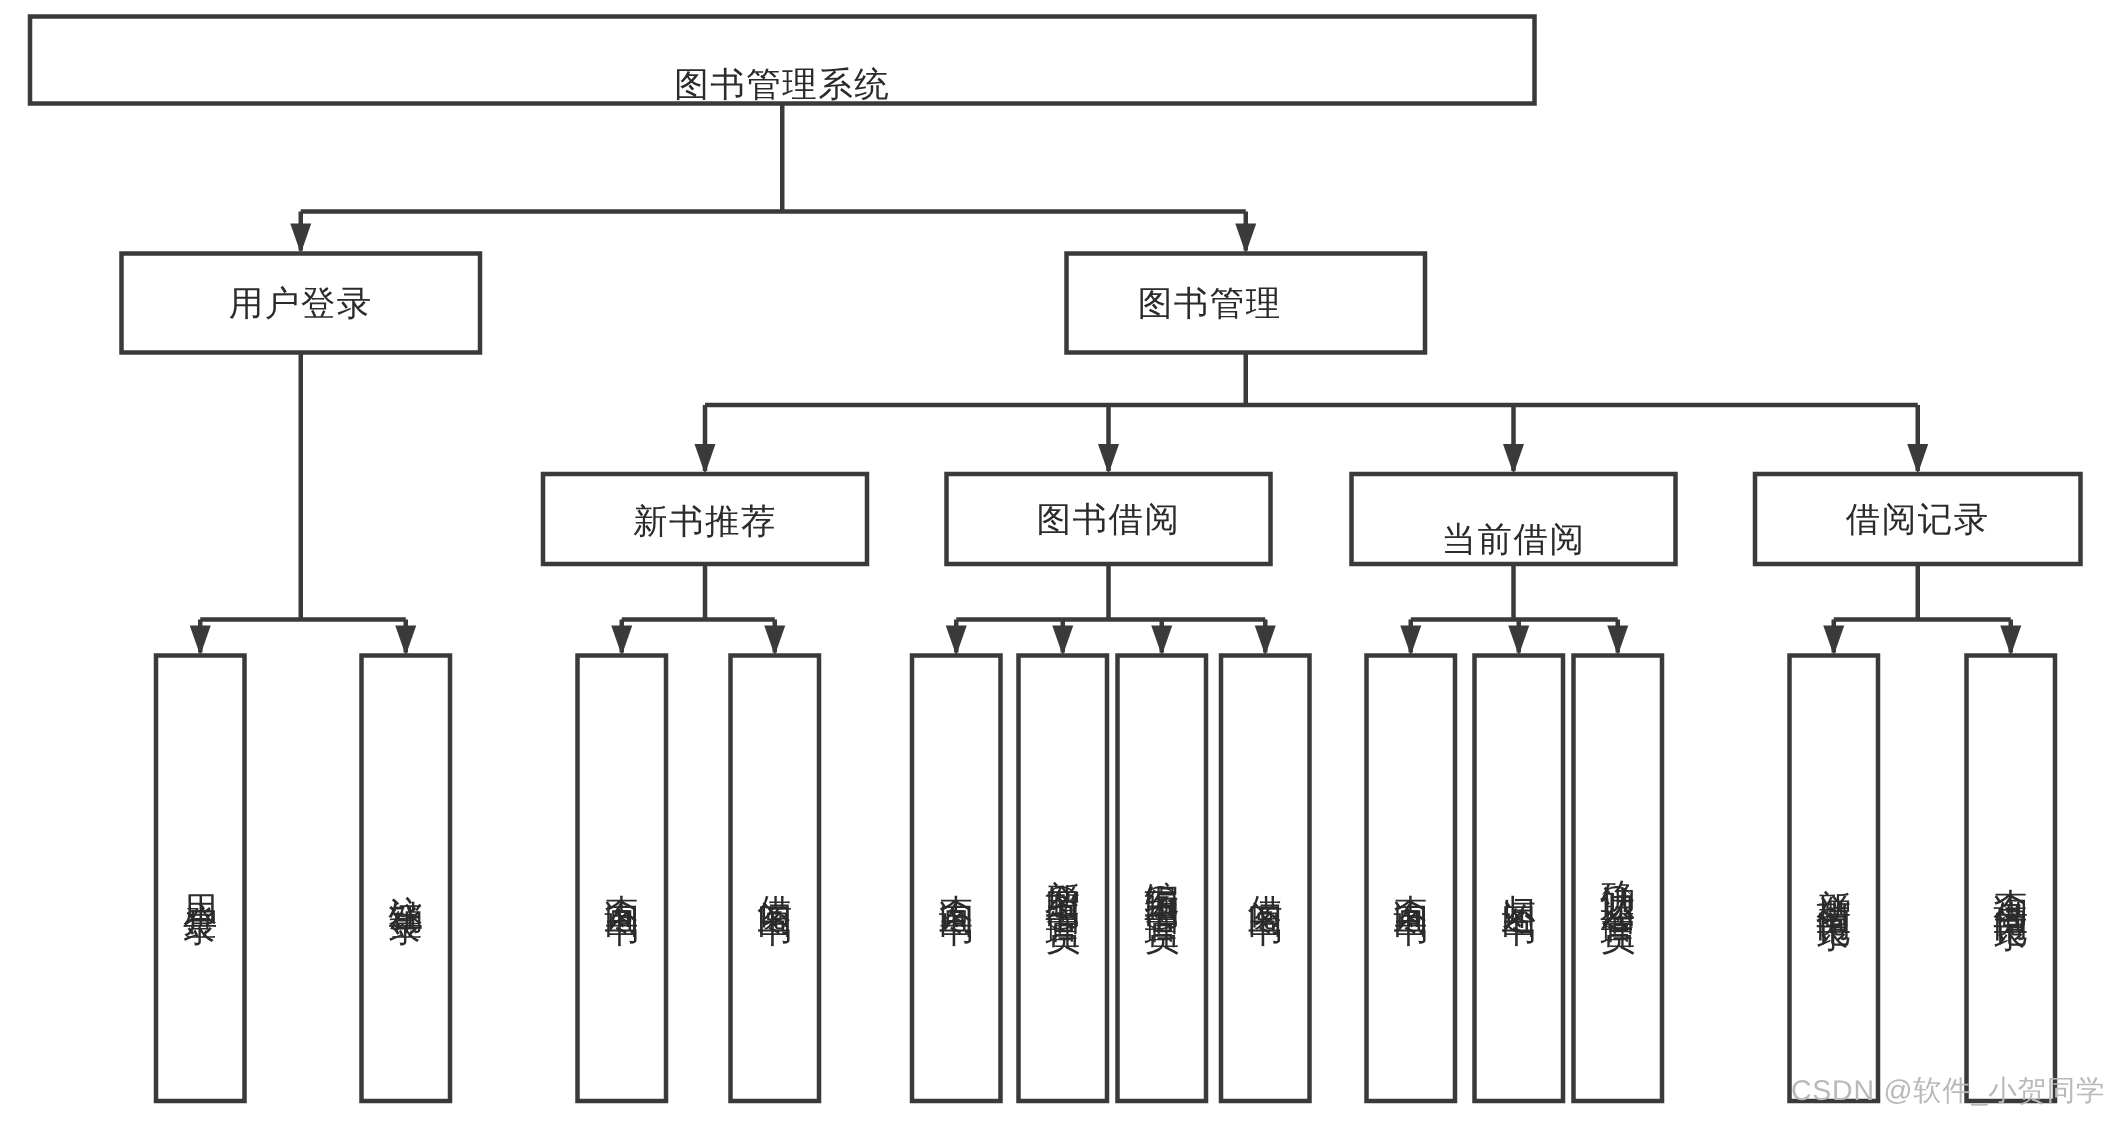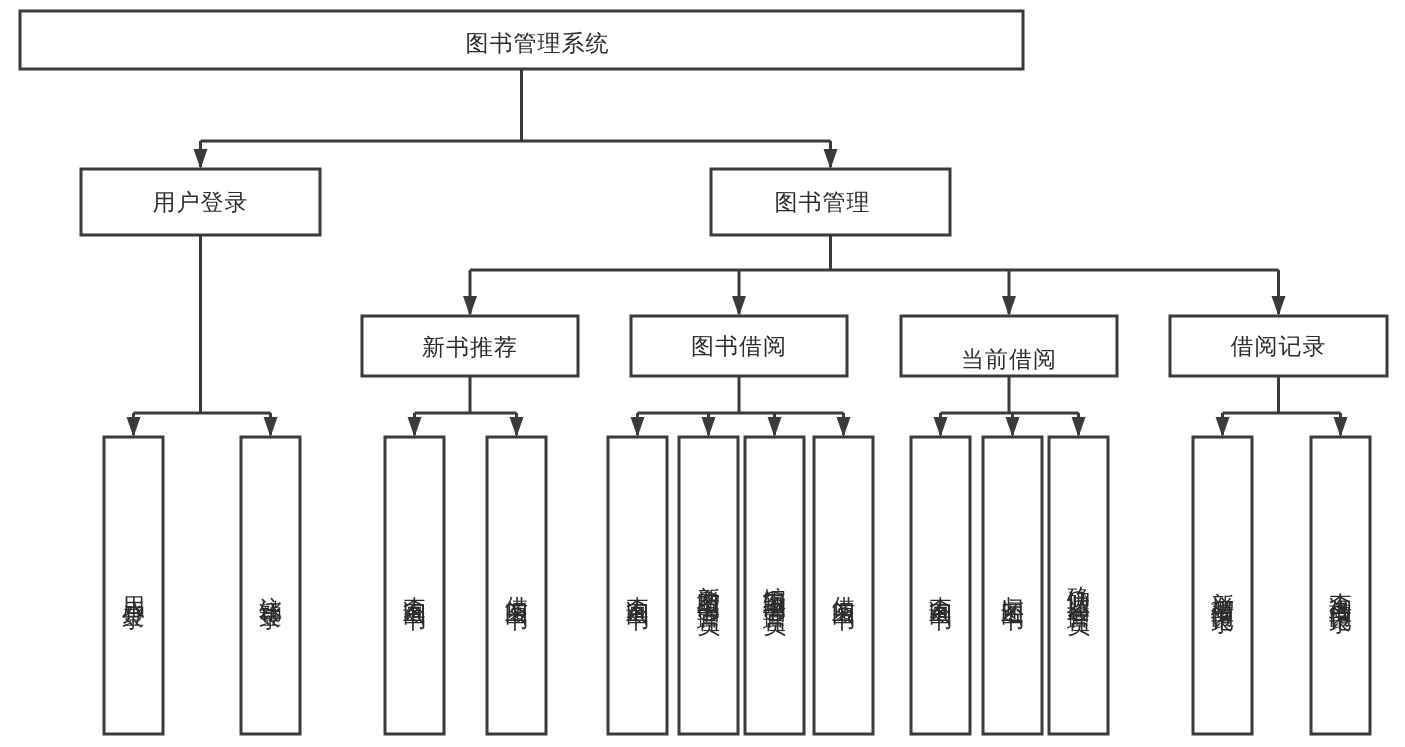--- a/index.html
+++ b/index.html
@@ -153,36 +153,37 @@
         <rect x="814" y="437" width="59" height="297" class="node-box"></rect>
         <rect x="911" y="437" width="59" height="297" class="node-box"></rect>
         <rect x="983" y="437" width="59" height="297" class="node-box"></rect>
         <rect x="1049" y="437" width="59" height="297" class="node-box"></rect>
         <rect x="1193" y="437" width="59" height="297" class="node-box"></rect>
         <rect x="1311" y="437" width="59" height="297" class="node-box"></rect>
       </g>
   </svg>
 
   <div id="label-layer">
-      <div class="node-label-h" style="left: 20px; top: 6px; width: 1003px; height: 75px; padding-left: 16px;">图书管理系统</div>
+      <div class="node-label-h" style="left: 20px; top: 19px; width: 1003px; height: 75px;">图书管理系统</div>
       <div class="node-label-h" style="left: 81px; top: 169px; width: 239px; height: 66px;">用户登录</div>
-      <div class="node-label-h" style="left: 711px; top: 169px; width: 191px; height: 66px; margin-left: 16px;">图书管理</div>
+      <div class="node-label-h" style="left: 711px; top: 169px; width: 191px; height: 66px;">图书管理</div>
       <div class="node-label-h" style="left: 362px; top: 316px; width: 216px; height: 62px;">新书推荐</div>
       <div class="node-label-h" style="left: 631px; top: 316px; width: 216px; height: 60px;">图书借阅</div>
       <div class="node-label-h" style="left: 901px; top: 316px; width: 216px; height: 60px; margin-top: 13px;">当前借阅</div>
       <div class="node-label-h" style="left: 1170px; top: 316px; width: 217px; height: 60px; border-radius: 18px;">借阅记录</div>
       <div class="node-label-v" style="left: 104px; top: 437px; width: 59px; height: 297px;">用户登录</div>
       <div class="node-label-v" style="left: 241px; top: 437px; width: 59px; height: 297px;">注销登录</div>
       <div class="node-label-v" style="left: 385px; top: 437px; width: 59px; height: 297px;">查询图书</div>
       <div class="node-label-v" style="left: 487px; top: 437px; width: 59px; height: 297px;">借阅图书</div>
       <div class="node-label-v" style="left: 608px; top: 437px; width: 59px; height: 297px;">查询图书</div>
       <div class="node-label-v" style="left: 679px; top: 437px; width: 59px; height: 297px;">新增图书（管理员）</div>
       <div class="node-label-v" style="left: 745px; top: 437px; width: 59px; height: 297px;">编辑图书（管理员）</div>
       <div class="node-label-v" style="left: 814px; top: 437px; width: 59px; height: 297px;">借阅图书</div>
       <div class="node-label-v" style="left: 911px; top: 437px; width: 59px; height: 297px;">查询图书</div>
       <div class="node-label-v" style="left: 983px; top: 437px; width: 59px; height: 297px;">归还图书</div>
       <div class="node-label-v" style="left: 1049px; top: 437px; width: 59px; height: 297px;">确认归还（管理员）</div>
       <div class="node-label-v" style="left: 1193px; top: 437px; width: 59px; height: 297px;">新增借阅记录</div>
       <div class="node-label-v" style="left: 1311px; top: 437px; width: 59px; height: 297px;">查询借阅记录</div>
     </div>
 
+  <div class="watermark" style="left:1194px; top:714px;">CSDN @软件_小贺同学</div>
 
 </div>
 
 </body></html>

